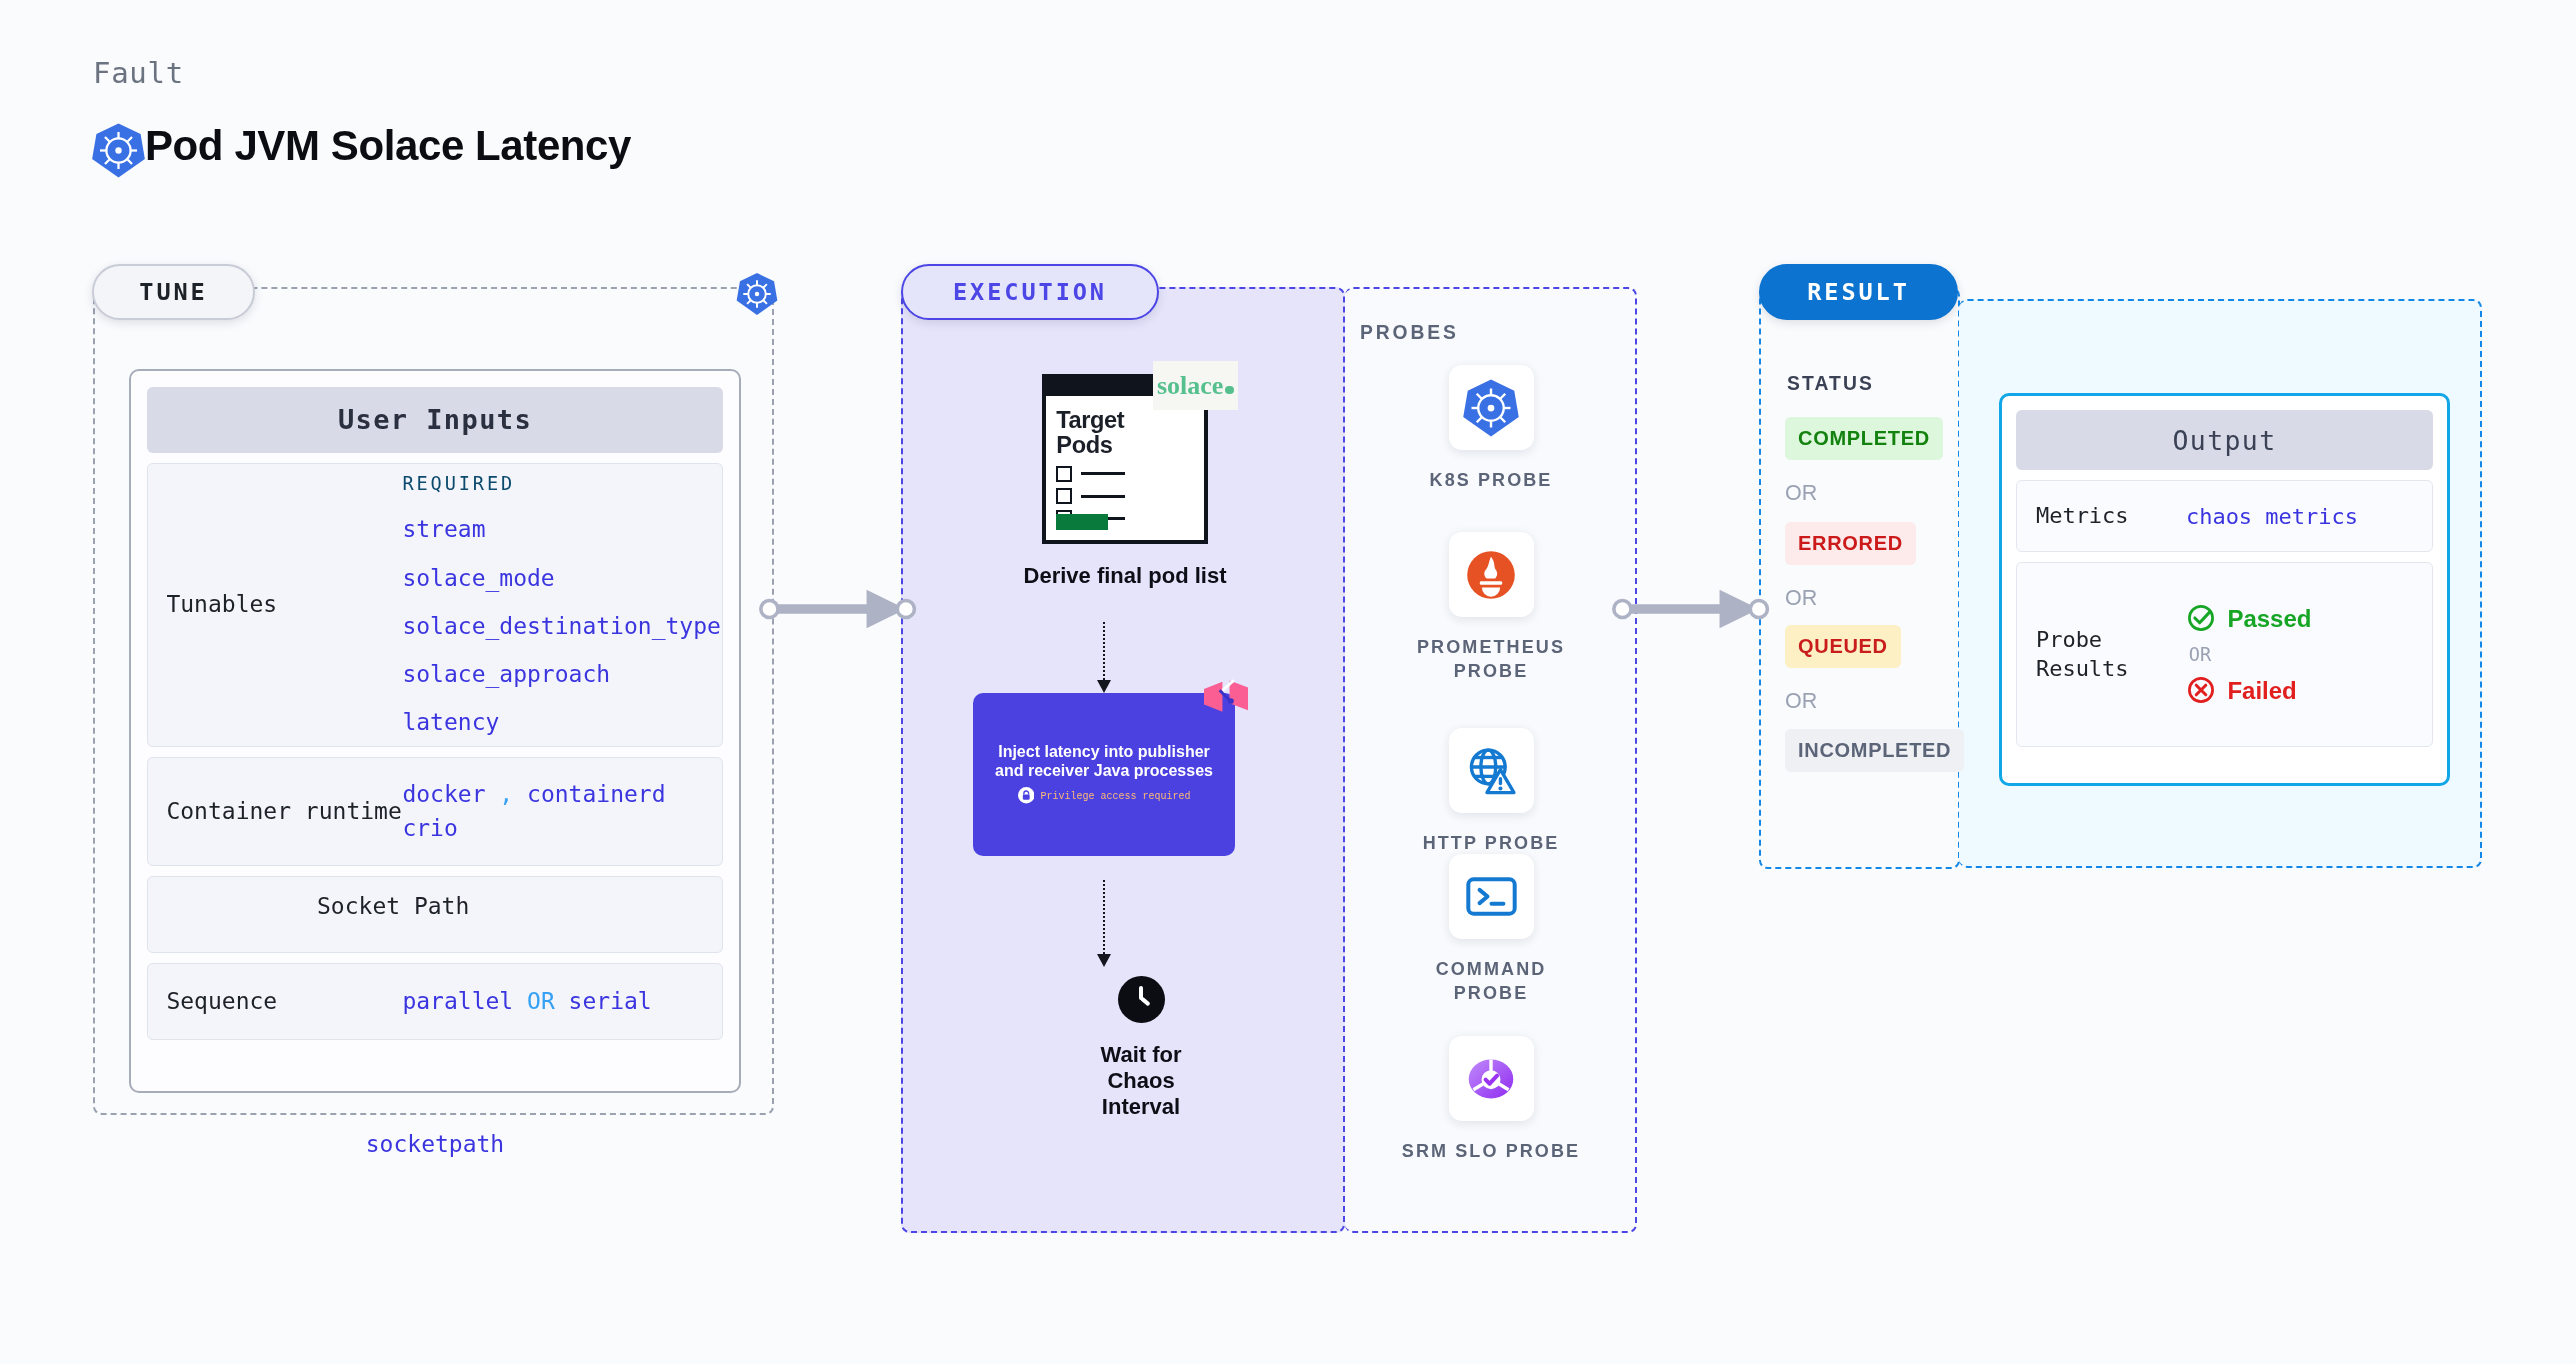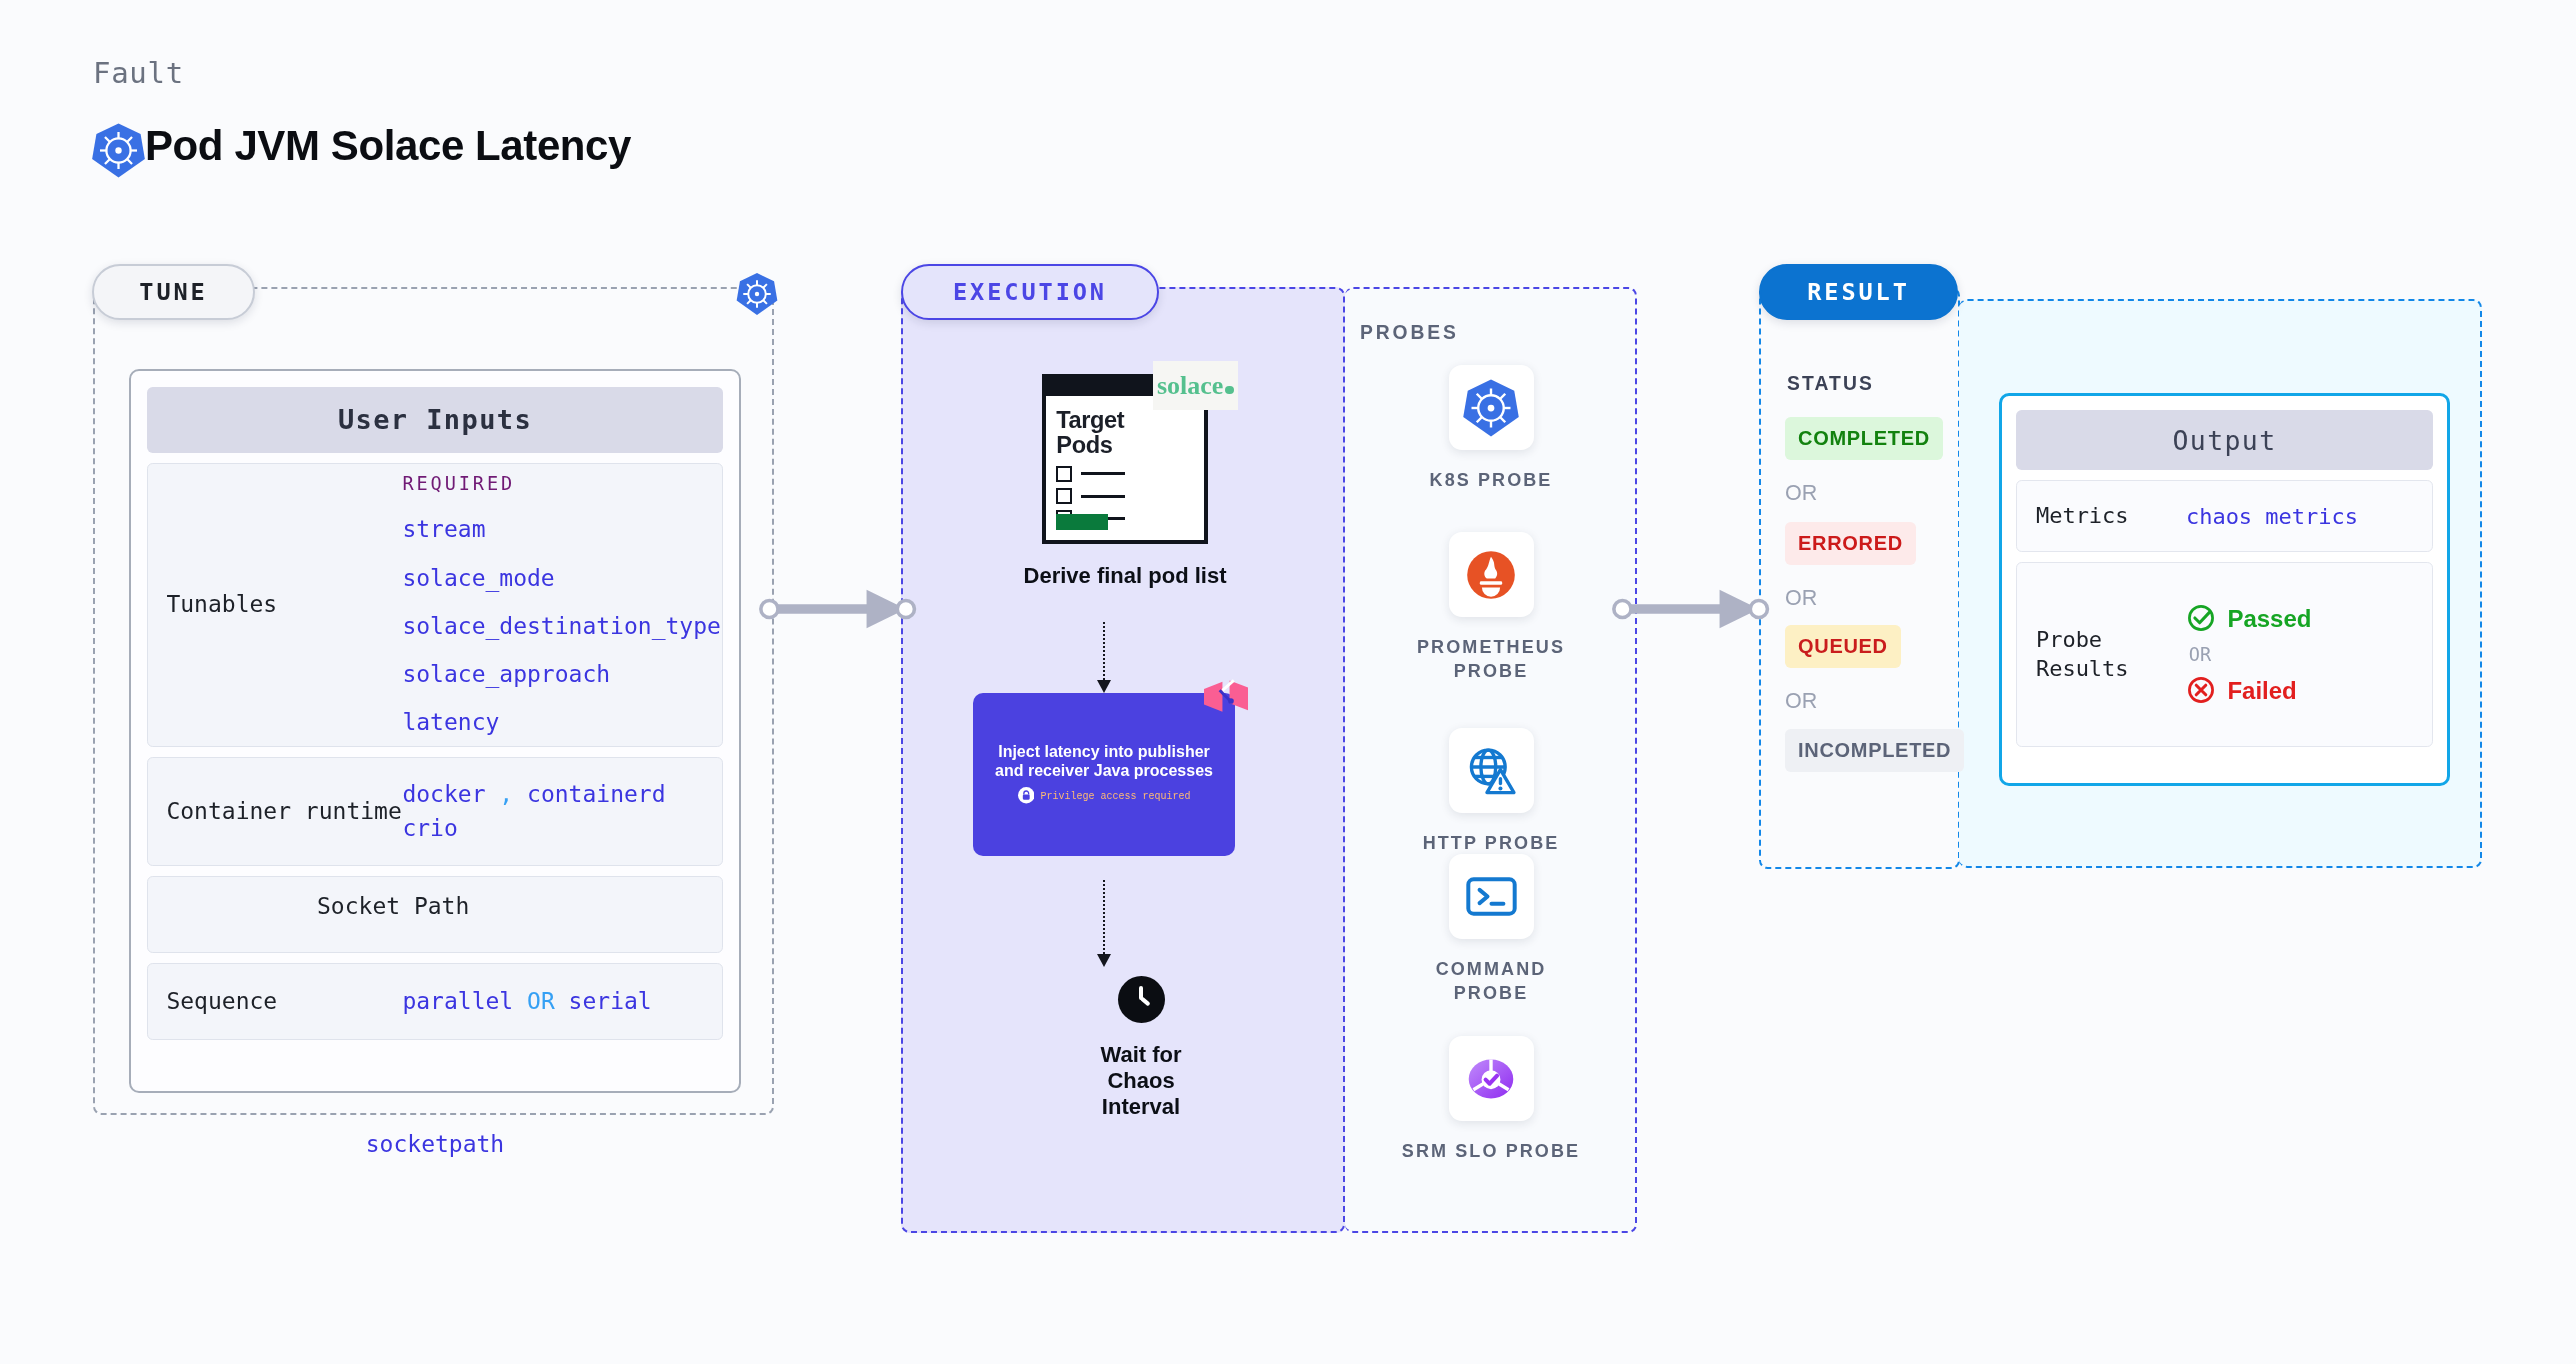--- a/index.html
+++ b/index.html
@@ -71,21 +71,21 @@
     width: 236px; flex: 0 0 236px;
     font-family: "DejaVu Sans Mono", monospace;
     font-size: 23px; color: #1d2128; line-height: 1.35;
   }
   .ui-row .rv { font-family: "DejaVu Sans Mono", monospace; font-size: 23px; line-height: 1.5; }
   .mono-blue { color: #3b35e0; }
   .mono-cyan { color: #35a0f4; }
   .row-tunables { height: 284px; align-items: center; }
   .req-label {
     font-family: "DejaVu Sans Mono", monospace; font-size: 18.6px;
-    color: #701a75; letter-spacing: 2.9px; margin-bottom: 14.3px;
+    color: #0c4a6e; letter-spacing: 2.9px; margin-bottom: 14.3px;
   }
   .tun-item { font-family: "DejaVu Sans Mono", monospace; font-size: 23px; color: #3b35e0; margin-bottom: 13.6px; }
   .tun-item:last-child { margin-bottom: 0; }
   .row-runtime { height: 109px; }
   .row-socket { height: 77px; flex-direction: column; }
   .row-seq { height: 77px; }
 
   
   .conn { position: absolute; height: 50px; }
 

